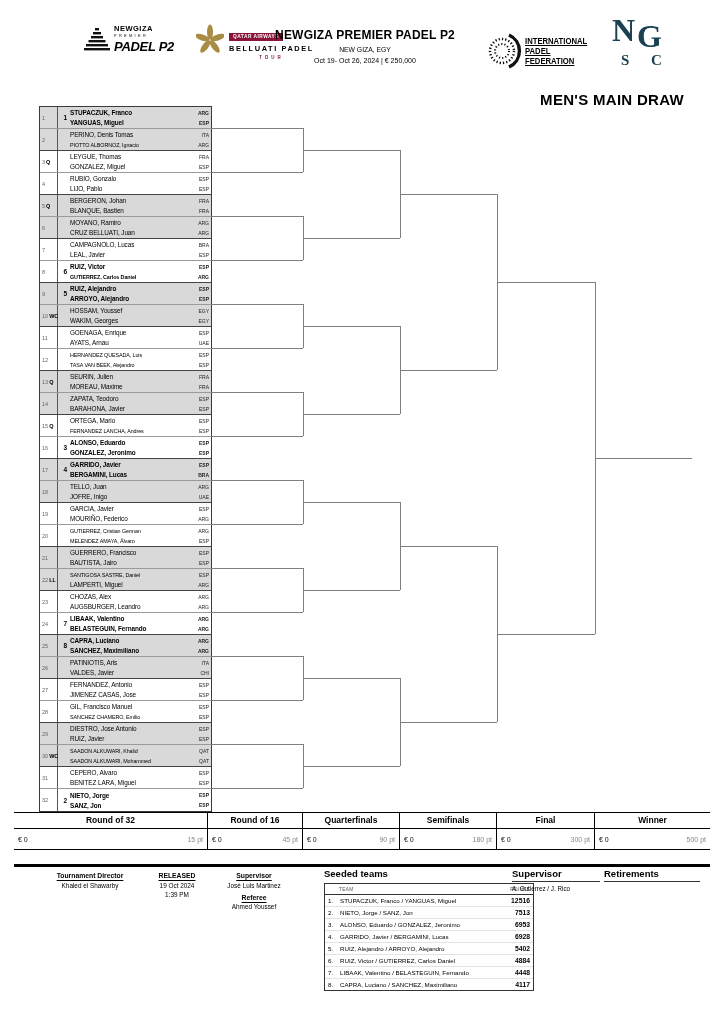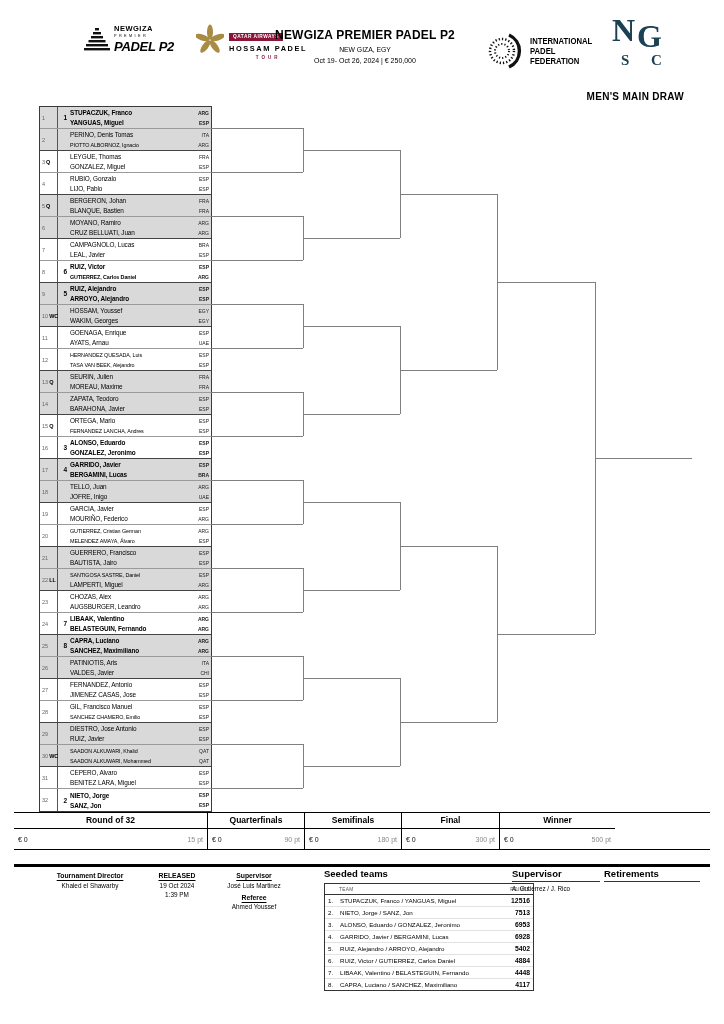--- a/index.html
+++ b/index.html
@@ -14,30 +14,30 @@
   #ng-text .l3{font-size:13px;font-weight:800;font-style:italic;margin-top:1px;letter-spacing:-.3px;}
   #pp-logo{left:196px;top:24px;display:flex;gap:5px;align-items:flex-start;}
   #pp-text .box{display:inline-block;background:var(--maroon);color:#fff;font-size:4.8px;font-weight:700;
                 letter-spacing:.5px;padding:1.5px 4px;}
   #pp-text .l2{font-size:7.4px;font-weight:800;letter-spacing:1.6px;margin-top:2px;}
   #pp-text .l3{font-size:4.5px;font-weight:700;letter-spacing:3px;color:var(--maroon);margin-top:1.5px;text-align:center;}
   #title-block{left:262px;top:28px;width:206px;text-align:center;}
   #title-block .t{font-size:12px;font-weight:800;letter-spacing:.2px;}
   #title-block .loc{font-size:6.8px;margin-top:4px;}
   #title-block .dates{font-size:7px;margin-top:4px;}
-  #ipf-logo{left:487px;top:30px;display:flex;gap:5px;align-items:center;}
+  #ipf-logo{left:487px;top:30px;display:flex;align-items:center;text-decoration:underline;}
   #ipf-text{transform:scaleX(.82);transform-origin:left center;}
   #ipf-text div{font-size:9.4px;font-weight:800;line-height:10px;white-space:nowrap;}
   #ngsc-logo{left:610px;top:16px;width:58px;height:66px;color:var(--navy);font-family:"Liberation Serif","DejaVu Serif",serif;}
   #ngsc-logo span{position:absolute;font-weight:900;}
   #ngsc-n{left:2px;top:-4px;font-size:32px;}
   #ngsc-g{left:27px;top:2px;font-size:32px;}
   #ngsc-s{left:11px;top:36px;font-size:15px;}
   #ngsc-c{left:41px;top:36px;font-size:15px;}
-  #draw-label{left:500px;top:91px;width:184px;text-align:right;font-size:10px;font-weight:800;letter-spacing:.3px;}
+  #draw-label{left:500px;top:91px;width:184px;text-align:right;font-size:15px;font-weight:800;letter-spacing:.3px;}
 
   
   #draw-table{left:39px;top:106px;width:173px;border:1px solid #3a3a3a;box-sizing:border-box;}
   .entry{display:flex;height:22px;box-sizing:border-box;background:#fff;}
   .entry.shaded{background:#d9d9d9;}
   .pos-cell{width:18px;display:flex;align-items:center;gap:1px;padding-left:2px;
             border-right:1px solid #555;box-sizing:border-box;flex:none;}
   .pos-num{font-size:5.5px;color:#666;}
   .pos-tag{font-size:5.5px;font-weight:800;color:#000;}
   .seed-cell{width:10px;flex:none;display:flex;align-items:center;justify-content:flex-end;
@@ -113,21 +113,21 @@
       <g transform="translate(14,16)" fill="#a98c44">
         <ellipse rx="3" ry="7.5" transform="rotate(0) translate(0,-8)"></ellipse>
         <ellipse rx="3" ry="7.5" transform="rotate(72) translate(0,-8)"></ellipse>
         <ellipse rx="3" ry="7.5" transform="rotate(144) translate(0,-8)"></ellipse>
         <ellipse rx="3" ry="7.5" transform="rotate(216) translate(0,-8)"></ellipse>
         <ellipse rx="3" ry="7.5" transform="rotate(288) translate(0,-8)"></ellipse>
       </g>
     </svg>
     <div id="pp-text">
       <span class="box">QATAR AIRWAYS</span>
-      <div class="l2">HOSSAM PADEL</div>
+      <div class="l2">BELLUATI PADEL</div>
       <div class="l3">TOUR</div>
     </div>
   </div>
 
   <div class="abs" id="title-block">
     <div class="t">NEWGIZA PREMIER PADEL P2</div>
     <div class="loc">NEW GIZA, EGY</div>
     <div class="dates">Oct 19- Oct 26, 2024  |  € 250,000</div>
   </div>
 
@@ -725,20 +725,27 @@
     </svg>
 
   <div class="abs" id="rounds-strip">
       <div class="round-col" style="width: 194px;">
         <div class="round-name">Round of 32</div>
         <div class="round-vals">
           <span class="round-prize">€ 0</span>
           <span class="round-pts">15 pt</span>
         </div>
       </div>
+      <div class="round-col" style="width: 95px;">
+        <div class="round-name">Round of 16</div>
+        <div class="round-vals">
+          <span class="round-prize">€ 0</span>
+          <span class="round-pts">45 pt</span>
+        </div>
+      </div>
       <div class="round-col" style="width: 97px;">
         <div class="round-name">Quarterfinals</div>
         <div class="round-vals">
           <span class="round-prize">€ 0</span>
           <span class="round-pts">90 pt</span>
         </div>
       </div>
       <div class="round-col" style="width: 97px;">
         <div class="round-name">Semifinals</div>
         <div class="round-vals">

